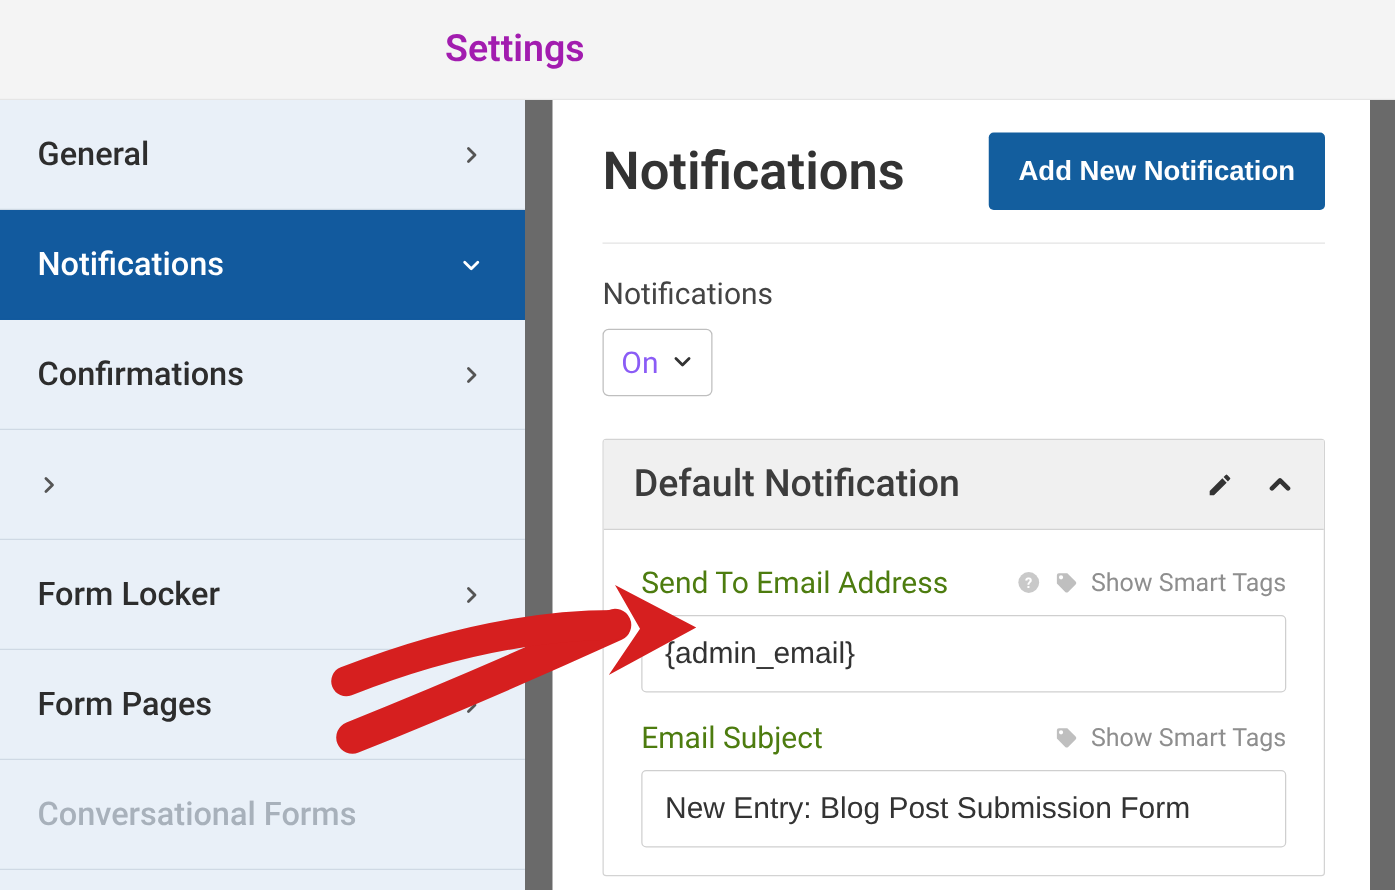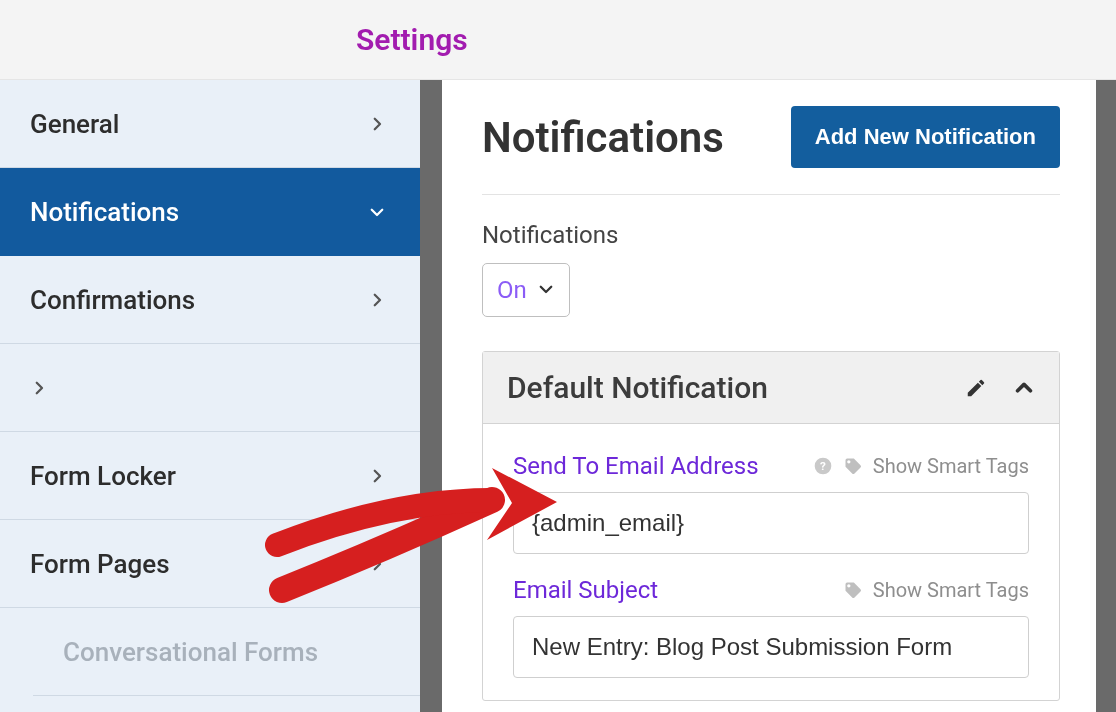--- a/index.html
+++ b/index.html
@@ -43,21 +43,20 @@
       color: #2d2d2d;
       font-size: 26px;
     }
     .sidebar-item.active {
       background: #125a9e;
       color: #fff;
       border-bottom: 1px solid #125a9e;
     }
     .sidebar-item.disabled {
       color: #a8b1bb;
-      margin-left: 33px;
     }
     .sidebar-label { font-weight: 500; }
     .chev svg { width: 18px; height: 18px; display: block; }
     .main-wrap {
       flex: 1;
       background: #6a6a6a;
       padding: 0 20px 0 22px;
       height: 100%;
     }
     .main-panel {
@@ -118,21 +117,21 @@
     .notif-header-icons { display: flex; gap: 26px; align-items: center; }
     .notif-header-icons svg { width: 22px; height: 22px; display: block; fill: #333; }
     .notif-card-body { padding: 28px 30px 0 30px; }
     .field-row { margin-bottom: 22px; }
     .field-label-row {
       display: flex;
       justify-content: space-between;
       align-items: center;
       margin-bottom: 12px;
     }
-    .field-label { font-size: 24px; color: #6d28d9; }
+    .field-label { font-size: 24px; color: #4d7c0f; }
     .field-meta { display: flex; align-items: center; gap: 10px; color: #8e8e8e; font-size: 20px; }
     .field-meta svg { width: 20px; height: 20px; fill: #bfbfbf; display:block; }
     .text-input {
       width: 100%;
       border: 1.5px solid #cfcfcf;
       border-radius: 4px;
       padding: 16px 18px;
       font-size: 24px;
       color: #333;
       background: #fff;

